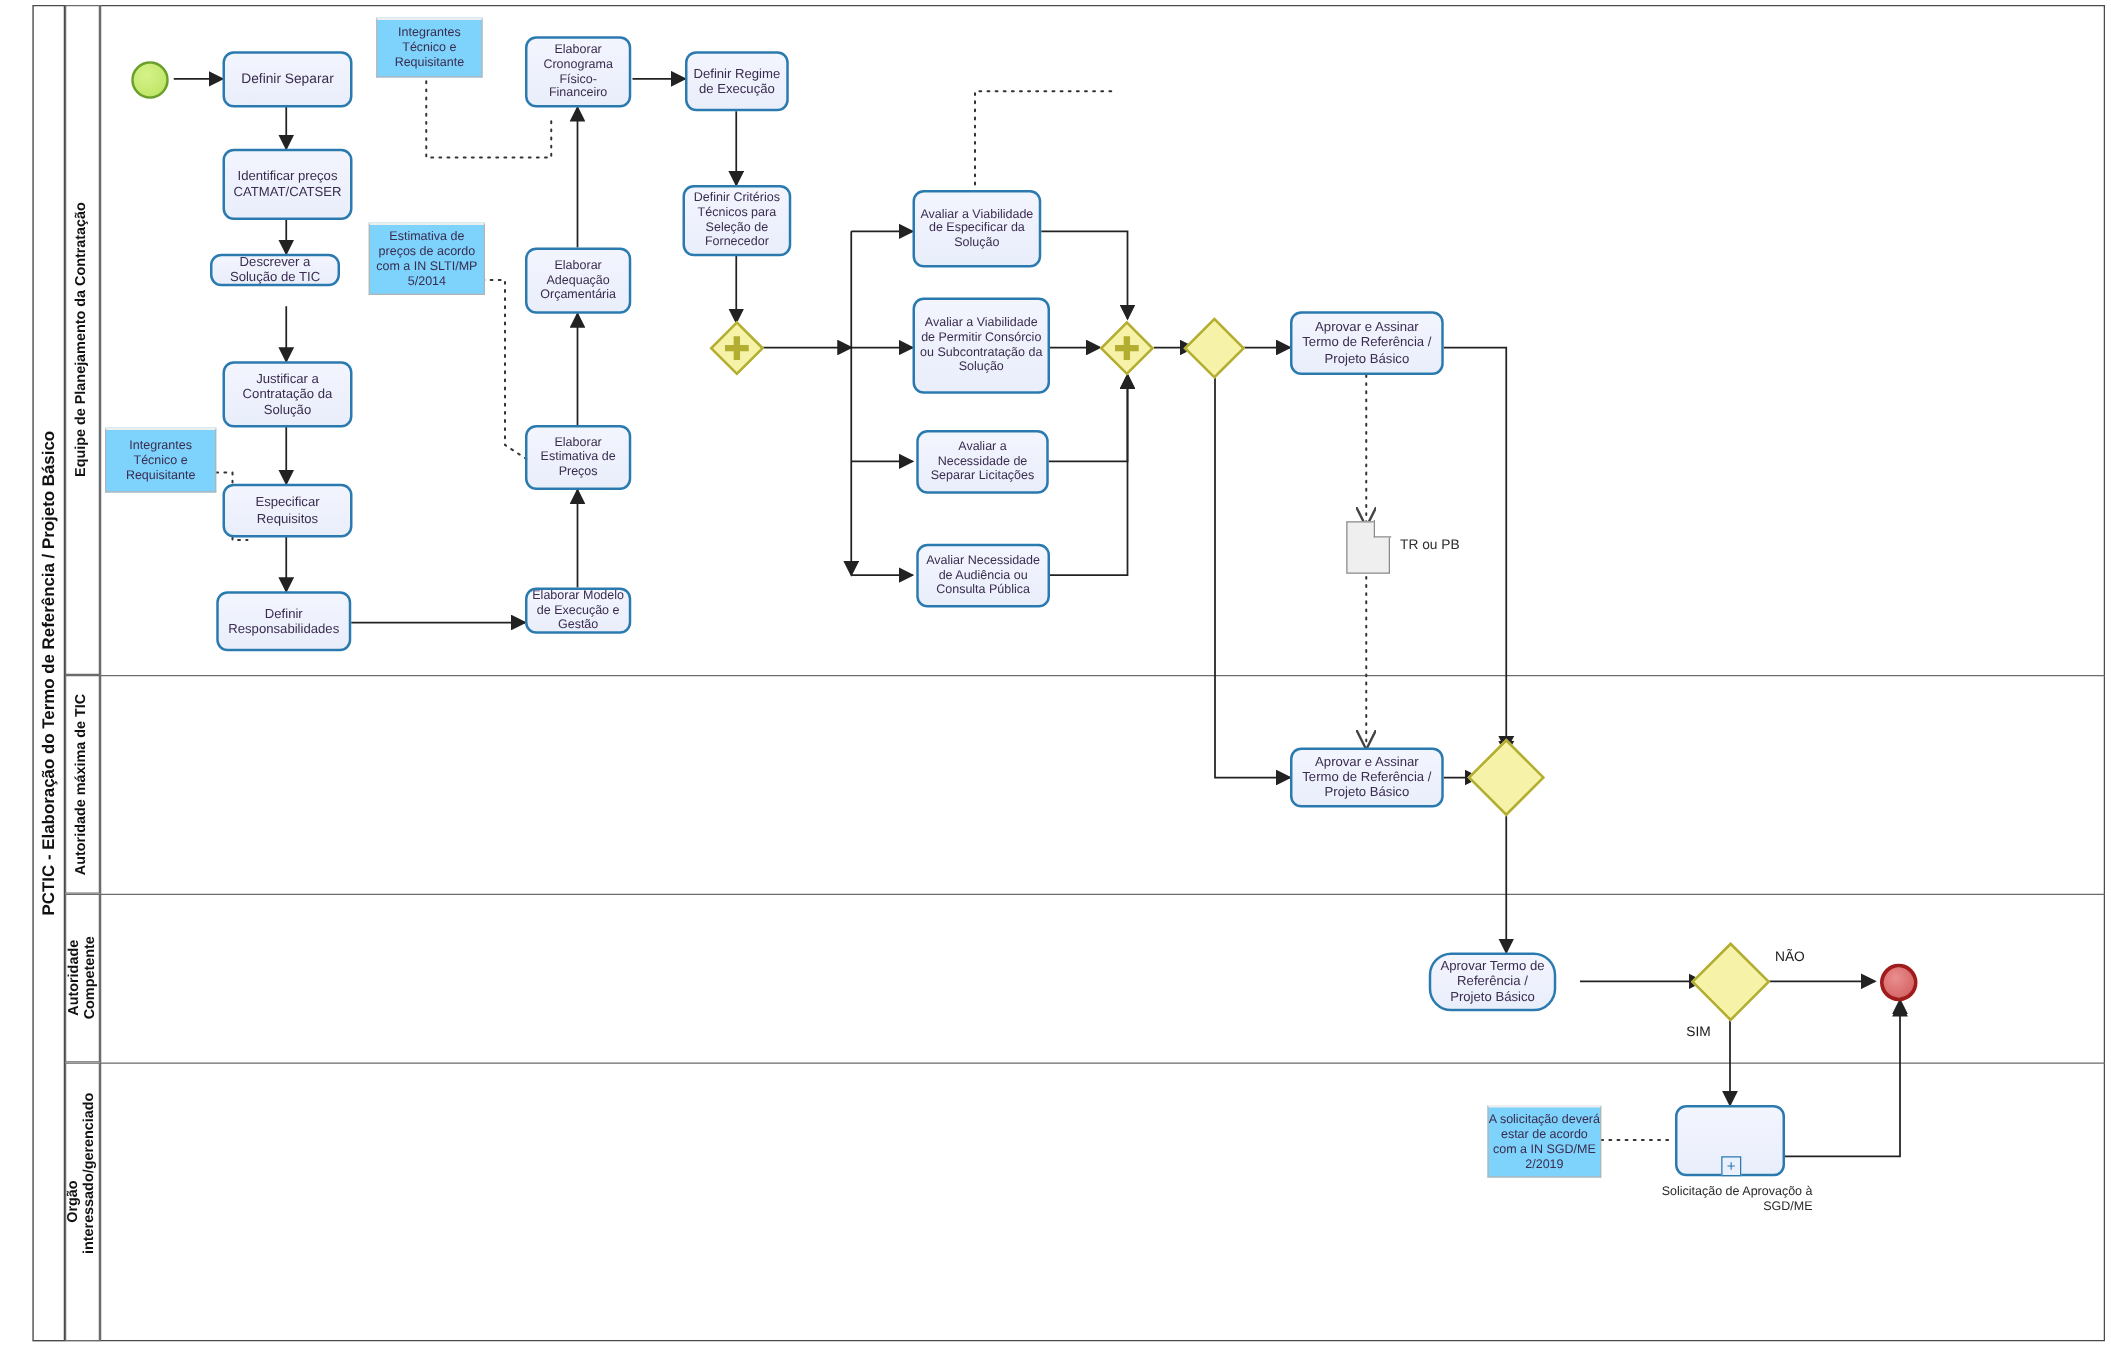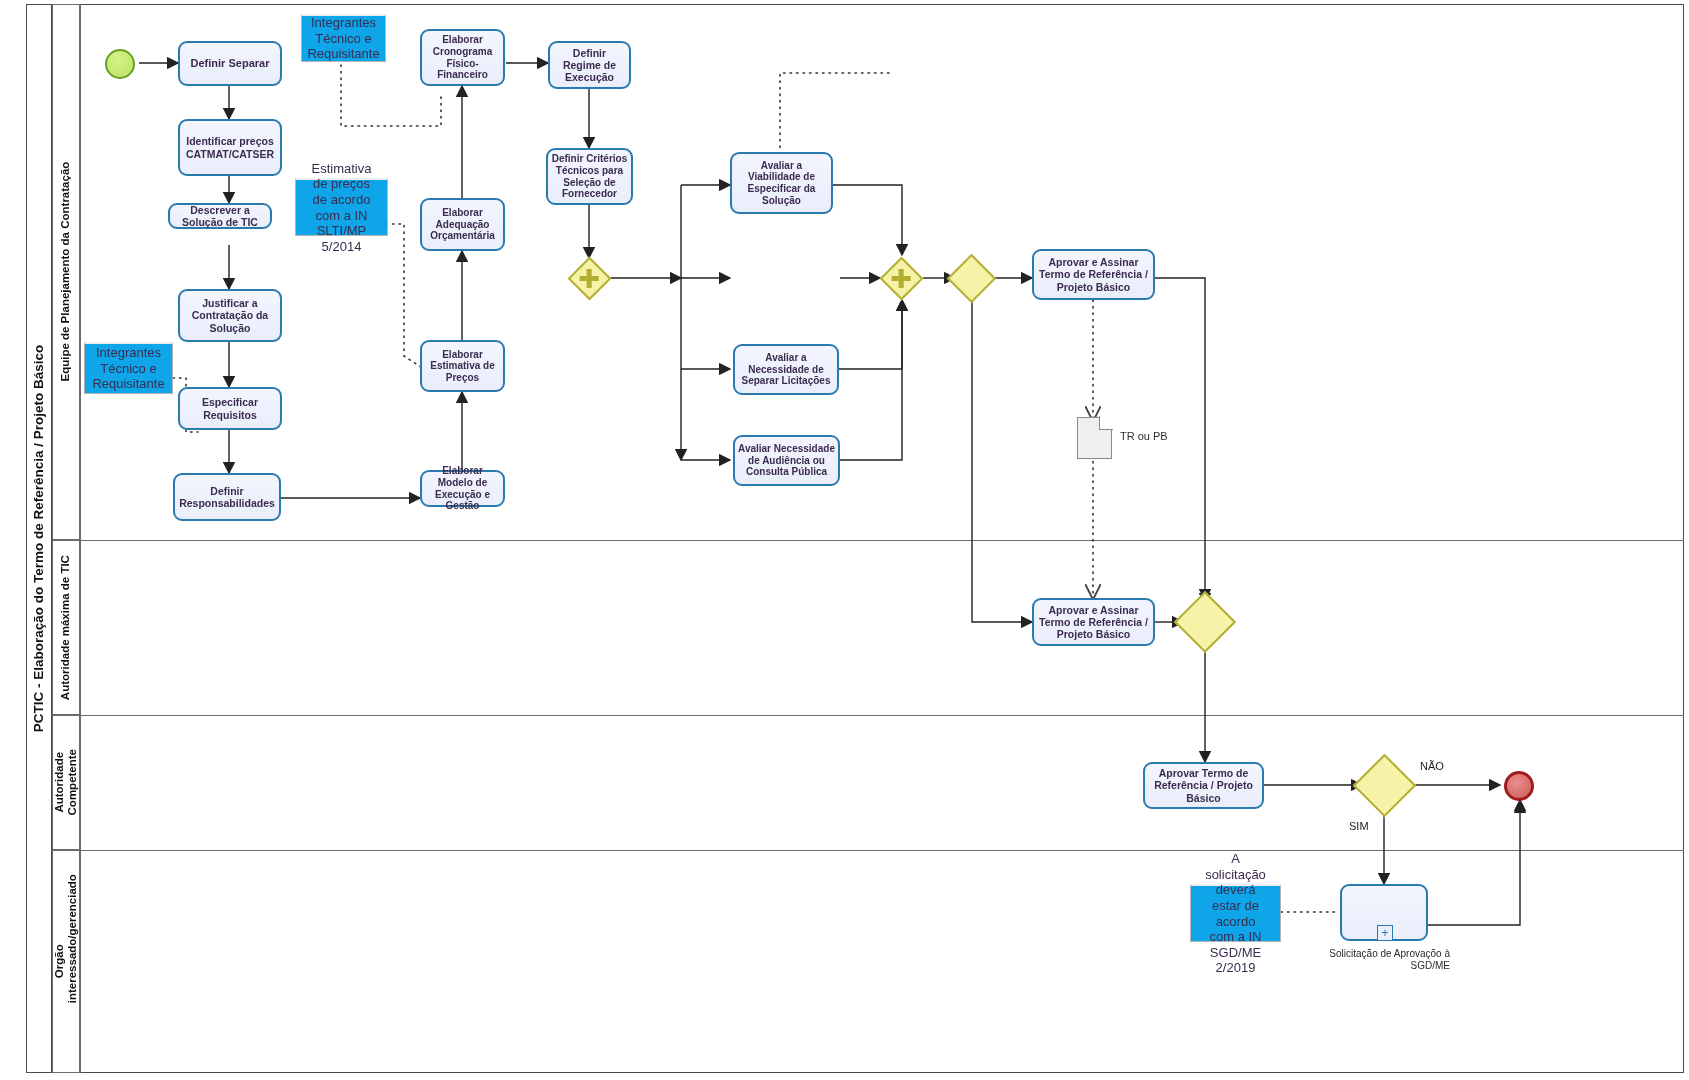--- a/index.html
+++ b/index.html
@@ -14,39 +14,39 @@
   .lane-title{position:absolute;display:flex;align-items:center;justify-content:center;
       box-sizing:border-box;border:1px solid #6b6b6b;background:#fff;}
   .lane-title span{transform:rotate(-90deg);white-space:nowrap;font-weight:bold;font-size:11.5px;color:#111;text-align:center;line-height:1.15;}
   .lane-title.two span{white-space:normal;width:84px;display:block;}
   .lane-sep{position:absolute;background:#6b6b6b;height:1px;}
 
   
   .task{position:absolute;box-sizing:border-box;border:2px solid #2a7ab0;border-radius:9px;
       background:linear-gradient(180deg,#f3f5fe 0%,#e9eefb 100%);
       display:flex;align-items:center;justify-content:center;text-align:center;
-      color:#3b2c4f;line-height:1.16;padding:2px 3px;font-weight:bold;}
+      color:#3b2c4f;line-height:1.16;padding:2px 3px;}
   .task.t10{font-size:10px;}
   .task.t105{font-size:10.5px;}
   .task.t11{font-size:11px;}
 
   .start-ev{position:absolute;border-radius:50%;border:2px solid #6aa02a;
       background:radial-gradient(circle at 40% 35%,#d6f28a,#b9e35c);box-sizing:border-box;}
   .end-ev{position:absolute;border-radius:50%;border:3px solid #a01c1c;
       background:radial-gradient(circle at 40% 35%,#e98e8e,#d05a5a);box-sizing:border-box;}
 
   .gw{position:absolute;box-sizing:border-box;}
   .gw .dia{width:100%;height:100%;background:#f6f3a8;border:2px solid #b3ad32;
       transform:rotate(45deg);box-sizing:border-box;}
   .gw .plus{position:absolute;left:50%;top:50%;transform:translate(-50%,-50%);
       color:#b3ad32;font-size:26px;font-weight:bold;line-height:1;}
 
-  .note{position:absolute;box-sizing:border-box;background:#0ea5e9;border:1px solid #b4b4b4;
+  .note{position:absolute;box-sizing:border-box;background:#7dd3fc;border:1px solid #b4b4b4;
       border-top:2px solid #eee;display:flex;align-items:center;justify-content:center;
-      text-align:center;font-size:13px;color:#3b2c4f;line-height:1.2;padding:3px 12px;}
+      text-align:center;font-size:10px;color:#3b2c4f;line-height:1.2;padding:3px 0;}
 
   .docshape{position:absolute;}
   .docshape .body{position:absolute;inset:0;background:#efefef;border:1px solid #8a8a8a;}
   .docshape .fold{position:absolute;right:-1px;top:-1px;width:13px;height:13px;
       background:#fff;border-left:1px solid #8a8a8a;border-bottom:1px solid #8a8a8a;}
   .doclabel{position:absolute;font-size:11px;color:#2e2e2e;white-space:nowrap;}
 
   .txtann{position:absolute;text-align:center;font-size:10.5px;color:#1b1b1b;line-height:1.28;}
   .flowlabel{position:absolute;font-size:11px;color:#1b1b1b;white-space:nowrap;}
   .subproc-label{position:absolute;text-align:right;font-size:10px;color:#2a2a2a;line-height:1.2;}
@@ -191,20 +191,21 @@
 
   <div class="task t10" style="left:546px;top:148px;width:87px;height:57px;">Definir Critérios Técnicos para Seleção de Fornecedor</div>
 
   <div class="gw" style="left:574px;top:263px;width:31px;height:31px;">
     <div class="dia"></div>
       <div class="plus">✚</div>
   </div>
 
   <div class="task t10" style="left:730px;top:152px;width:103px;height:62px;">Avaliar a Viabilidade de Especificar da Solução</div>
 
+  <div class="task t10" style="left:730px;top:238px;width:110px;height:77px;">Avaliar a Viabilidade de Permitir Consórcio ou Subcontratação da Solução</div>
 
   <div class="task t10" style="left:733px;top:344px;width:106px;height:51px;">Avaliar a Necessidade de Separar Licitações</div>
 
   <div class="task t10" style="left:733px;top:435px;width:107px;height:51px;">Avaliar Necessidade de Audiência ou Consulta Pública</div>
 
   <div class="gw" style="left:886px;top:263px;width:31px;height:31px;">
     <div class="dia"></div>
       <div class="plus">✚</div>
   </div>
 
@@ -227,21 +228,21 @@
   </div>
   <div class="doclabel" style="left:1120px;top:430px;">TR ou PB</div>
 
   <div class="task t105" style="left:1032px;top:598px;width:123px;height:48px;">Aprovar e Assinar Termo de Referência / Projeto Básico</div>
 
   <div class="gw" style="left:1183px;top:600px;width:44px;height:44px;">
     <div class="dia"></div>
   </div>
 
 
-  <div class="task t105" style="left:1143px;top:762px;width:121px;height:47px;">Aprovar Termo de Referência / Projeto Básico</div>
+  <div class="task t105" style="left:1143px;top:762px;width:102px;height:47px;border-radius:18px;">Aprovar Termo de Referência / Projeto Básico</div>
 
   <div class="gw" style="left:1362px;top:763px;width:45px;height:45px;">
     <div class="dia"></div>
   </div>
 
   <div class="flowlabel" style="left:1420px;top:760px;">NÃO</div>
   <div class="flowlabel" style="left:1349px;top:820px;">SIM</div>
 
   <div class="end-ev" style="left:1504px;top:771px;width:30px;height:30px;"></div>
 

